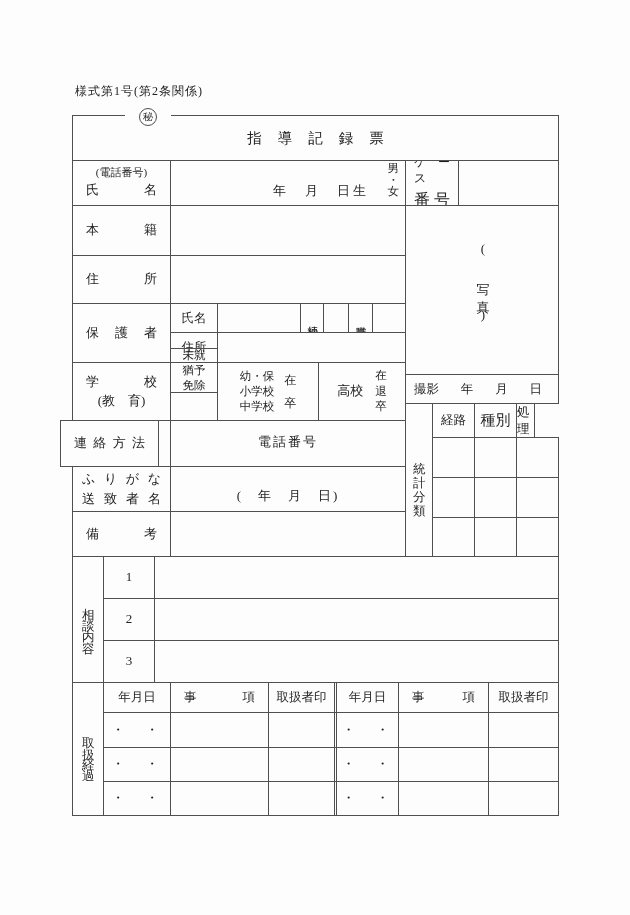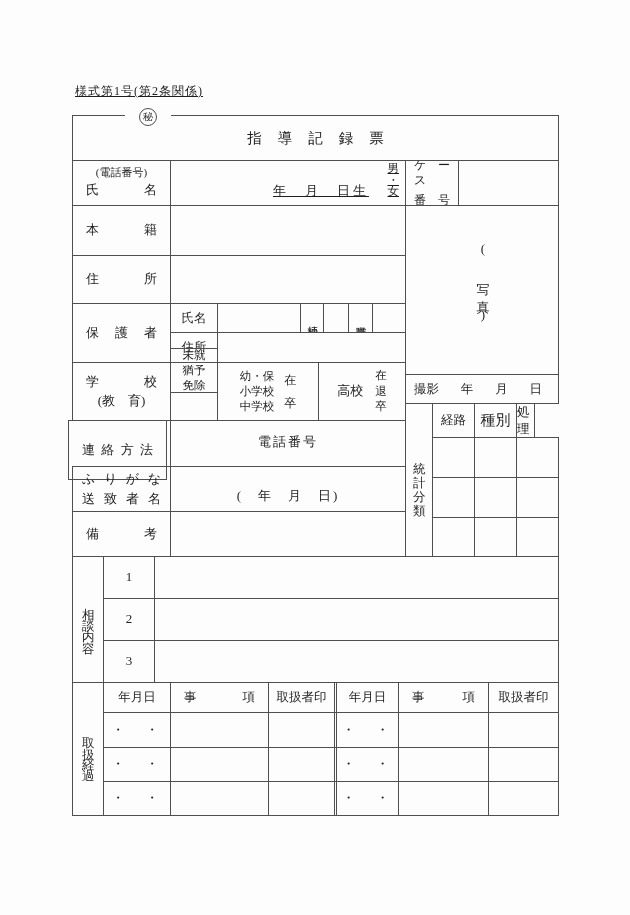--- a/index.html
+++ b/index.html
@@ -9,21 +9,21 @@
   }
   html,body{margin:0;padding:0;}
   body{
     width:630px;height:915px;
     background:var(--bg);
     color:var(--ink);
     font-family:"Liberation Serif","DejaVu Serif",serif;
     position:relative;
     -webkit-font-smoothing:antialiased;
   }
-  .abs{position:absolute;text-decoration:underline;}
+  .abs{position:absolute;}
   .cell{
     position:absolute;
     box-sizing:border-box;
     border:1px solid var(--line);
     display:flex;
     align-items:center;
     justify-content:center;
     font-size:13px;
     line-height:1.3;
     overflow:hidden;
@@ -70,21 +70,21 @@
 <div class="cell" style="left:170px;top:160px;width:236px;height:46px">
   <span class="abs" style="right:36px;bottom:5px;letter-spacing:3px">年　月　日生</span>
   <span class="abs stack" style="right:6px;top:2px;font-size:11.5px;line-height:1.0">
     <span>男</span>
     <span>・</span>
     <span>女</span>
   </span>
 </div>
 <div class="cell col" style="left:405px;top:160px;width:54px;height:46px;gap:4px">
   <span class="jlabel tight" style="font-size:12px">ケース</span>
-  <span class="jlabel tight" style="font-size:12px">番号</span>
+  <span class="jlabel tight" style="font-size:16px">番号</span>
 </div>
 <div class="cell" style="left:458px;top:160px;width:101px;height:46px"></div>
 
 <div class="cell" style="left:72px;top:205px;width:99px;height:51px">
   <span class="jlabel">本籍</span>
 </div>
 <div class="cell" style="left:170px;top:205px;width:236px;height:51px"></div>
 
 <div class="cell" style="left:72px;top:255px;width:99px;height:49px">
   <span class="jlabel">住所</span>
@@ -133,21 +133,21 @@
 </div>
 <div class="cell" style="left:318px;top:362px;width:88px;height:59px;gap:12px">
   <span>高校</span>
   <span class="stack small" style="line-height:1.35">
     <span>在</span>
     <span>退</span>
     <span>卒</span>
   </span>
 </div>
 
-<div class="cell" style="left:68px;top:420px;width:99px;height:60px">
+<div class="cell" style="left:60px;top:420px;width:99px;height:47px">
   <span class="jlabel">連絡方法</span>
 </div>
 <div class="cell" style="left:170px;top:420px;width:236px;height:47px;align-items:flex-end;padding-bottom:15px;letter-spacing:2px">
   <span>電話番号</span>
 </div>
 
 <div class="cell col" style="left:72px;top:466px;width:99px;height:46px;line-height:1.55">
   <span class="jlabel" style="padding:0 9px">ふりがな</span>
   <span class="jlabel" style="padding:0 9px">送致者名</span>
 </div>

